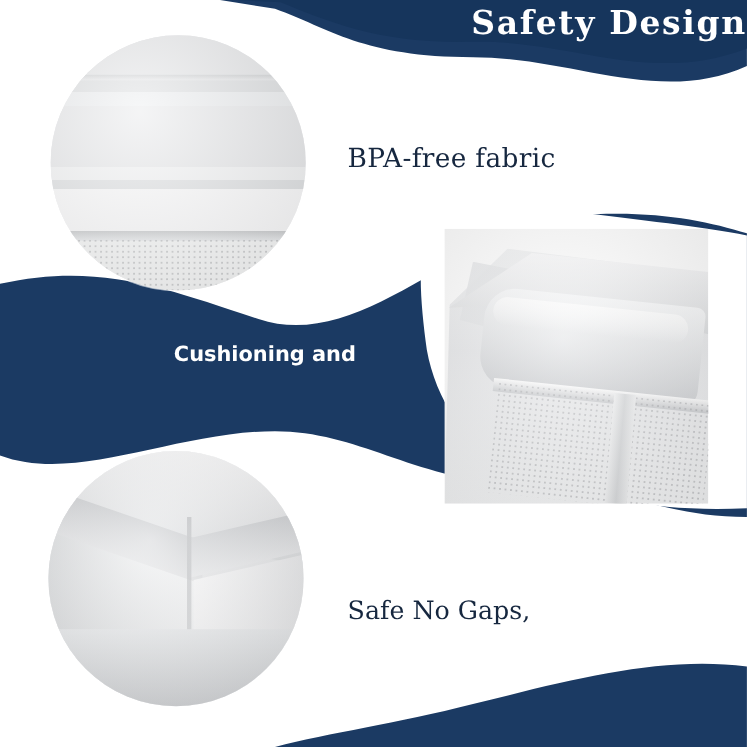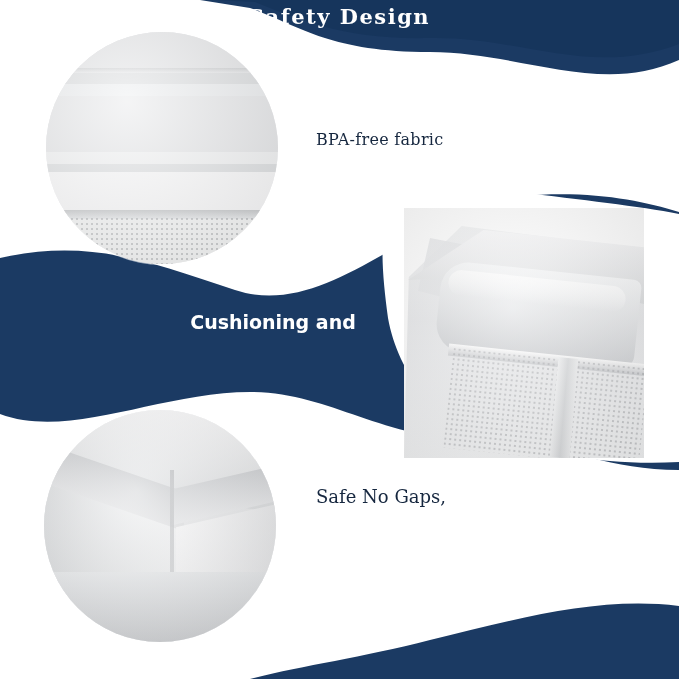--- a/index.html
+++ b/index.html
@@ -26,25 +26,25 @@
     height: 679px;
     pointer-events: none;
   }
 
   
   .title {
     position: absolute;
     top: 4px;
     left: 0;
     width: 679px;
-    text-align: center;
+    text-align: right;
     color: #ffffff;
     font-family: "DejaVu Serif", serif;
     font-weight: bold;
-    font-size: 21px;
+    font-size: 30px;
     letter-spacing: 1.5px;
     z-index: 40;
   }
 
   
   .photo-circle {
     position: absolute;
     border-radius: 50%;
     overflow: hidden;
     z-index: 20;
@@ -256,38 +256,37 @@
   
   .caption {
     position: absolute;
     z-index: 30;
     color: #16273f;
     font-family: "DejaVu Serif", serif;
   }
   .cap-bpa {
     left: 316px;
     top: 130px;
-    font-size: 16px;
+    font-size: 24px;
     letter-spacing: 0.3px;
   }
   .cap-cushion {
     left: 158px;
     top: 310px;
     font-size: 19px;
     font-weight: bold;
     color: #ffffff;
     font-family: "DejaVu Sans", sans-serif;
     line-height: 1.35;
-    text-align: center;
     width: 230px;
   }
   .cap-gaps {
     left: 316px;
-    top: 484px;
-    font-size: 18px;
+    top: 540px;
+    font-size: 23px;
     line-height: 1.45;
   }
 </style>
 </head>
 <body>
 
 <div id="stage">
 
   <svg class="navy-layer" viewBox="0 0 679 679" preserveAspectRatio="none" xmlns="http://www.w3.org/2000/svg">
 

